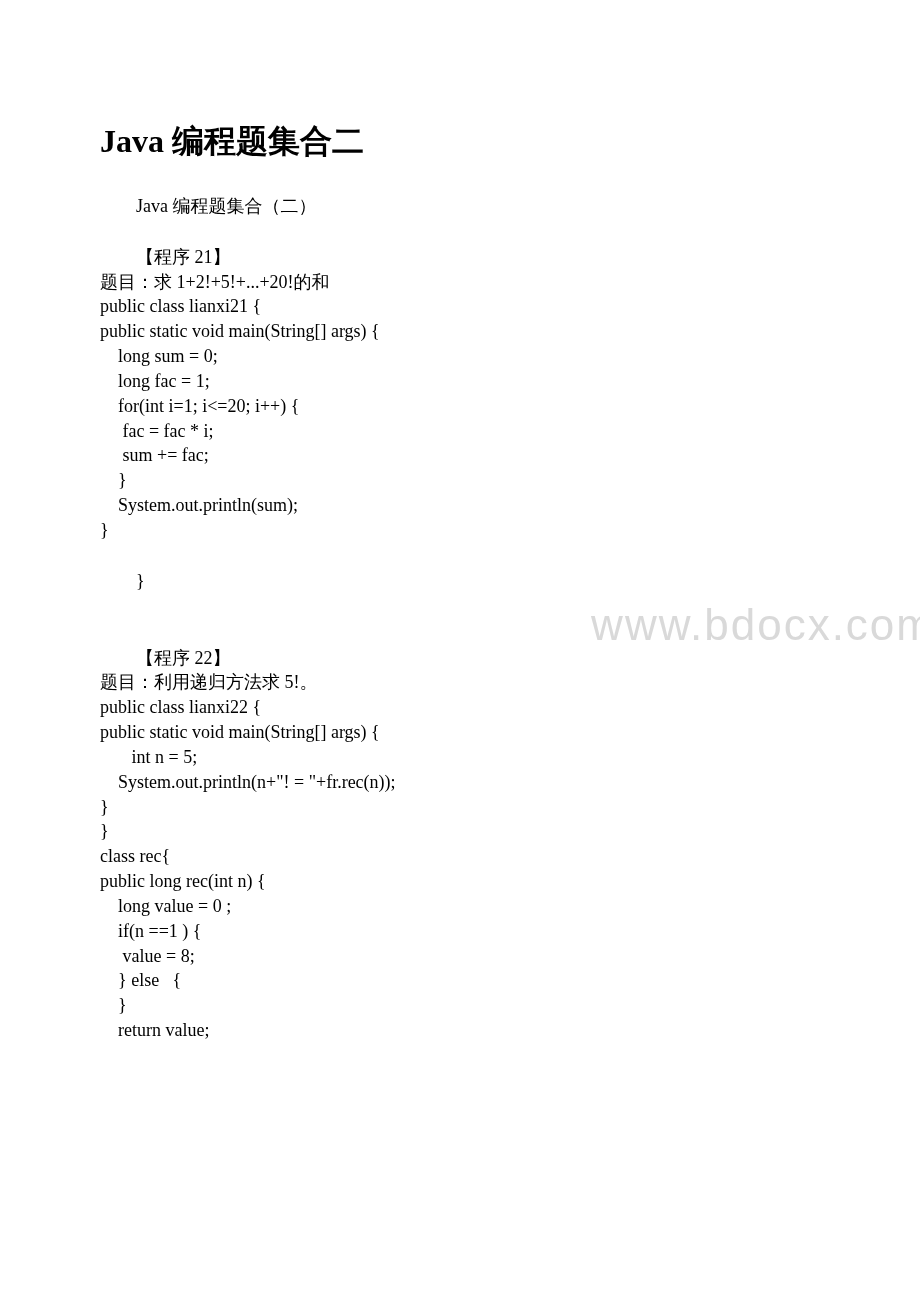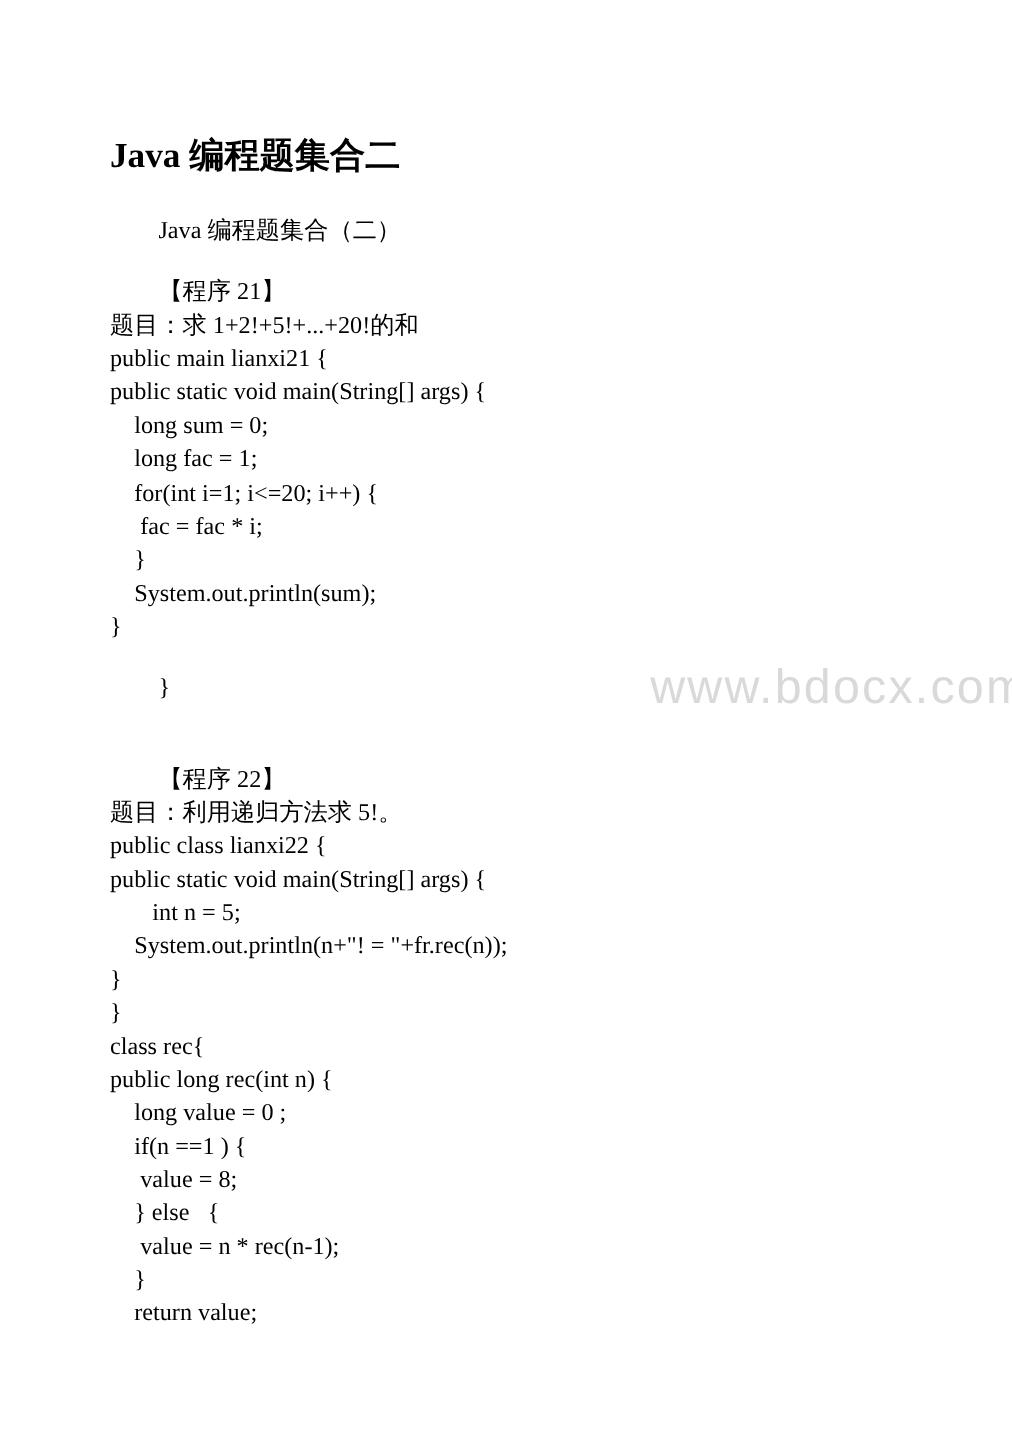--- a/index.html
+++ b/index.html
@@ -15,21 +15,21 @@
   }
   .title {
     font-size: 32px;
     font-weight: bold;
     margin-bottom: 30px;
   }
   .indent {
     text-indent: 2em;
   }
   .line {
-    font-size: 22px;
+    font-size: 18px;
     line-height: 1.38;
     white-space: pre;
   }
   .spacer {
     height: 26px;
   }
   .watermark {
     position: absolute;
     top: 600px;
     left: 15px;
@@ -46,26 +46,27 @@
 </head>
 <body>
 
 <div class="title">Java 编程题集合二</div>
 
 <div id="content">
     <div class="line indent">Java 编程题集合（二）</div>
     <div class="spacer"></div>
     <div class="line indent">【程序 21】</div>
     <div class="line">题目：求 1+2!+5!+...+20!的和</div>
-    <div class="line">public main lianxi21 {</div>
+    <div class="line">public class lianxi21 {</div>
     <div class="line">public static void main(String[] args) {</div>
     <div class="line">    long sum = 0;</div>
     <div class="line">    long fac = 1;</div>
     <div class="line">    for(int i=1; i&lt;=20; i++) {</div>
     <div class="line">     fac = fac * i;</div>
+    <div class="line">     sum += fac;</div>
     <div class="line">    }</div>
     <div class="line">    System.out.println(sum);</div>
     <div class="line">}</div>
     <div class="spacer"></div>
     <div class="line indent">}</div>
     <div class="spacer"></div>
     <div class="spacer"></div>
     <div class="line indent">【程序 22】</div>
     <div class="line">题目：利用递归方法求 5!。</div>
     <div class="line">public class lianxi22 {</div>
@@ -73,18 +74,17 @@
     <div class="line">       int n = 5;</div>
     <div class="line">    System.out.println(n+"! = "+fr.rec(n));</div>
     <div class="line">}</div>
     <div class="line">}</div>
     <div class="line">class rec{</div>
     <div class="line">public long rec(int n) {</div>
     <div class="line">    long value = 0 ;</div>
     <div class="line">    if(n ==1 ) {</div>
     <div class="line">     value = 8;</div>
     <div class="line">    } else   {</div>
-    <div class="line">     value = n * rec(n-1);</div>
     <div class="line">    }</div>
     <div class="line">    return value;</div>
   </div>
 
 <div class="watermark">www.bdocx.com</div>
 
 </body></html>

